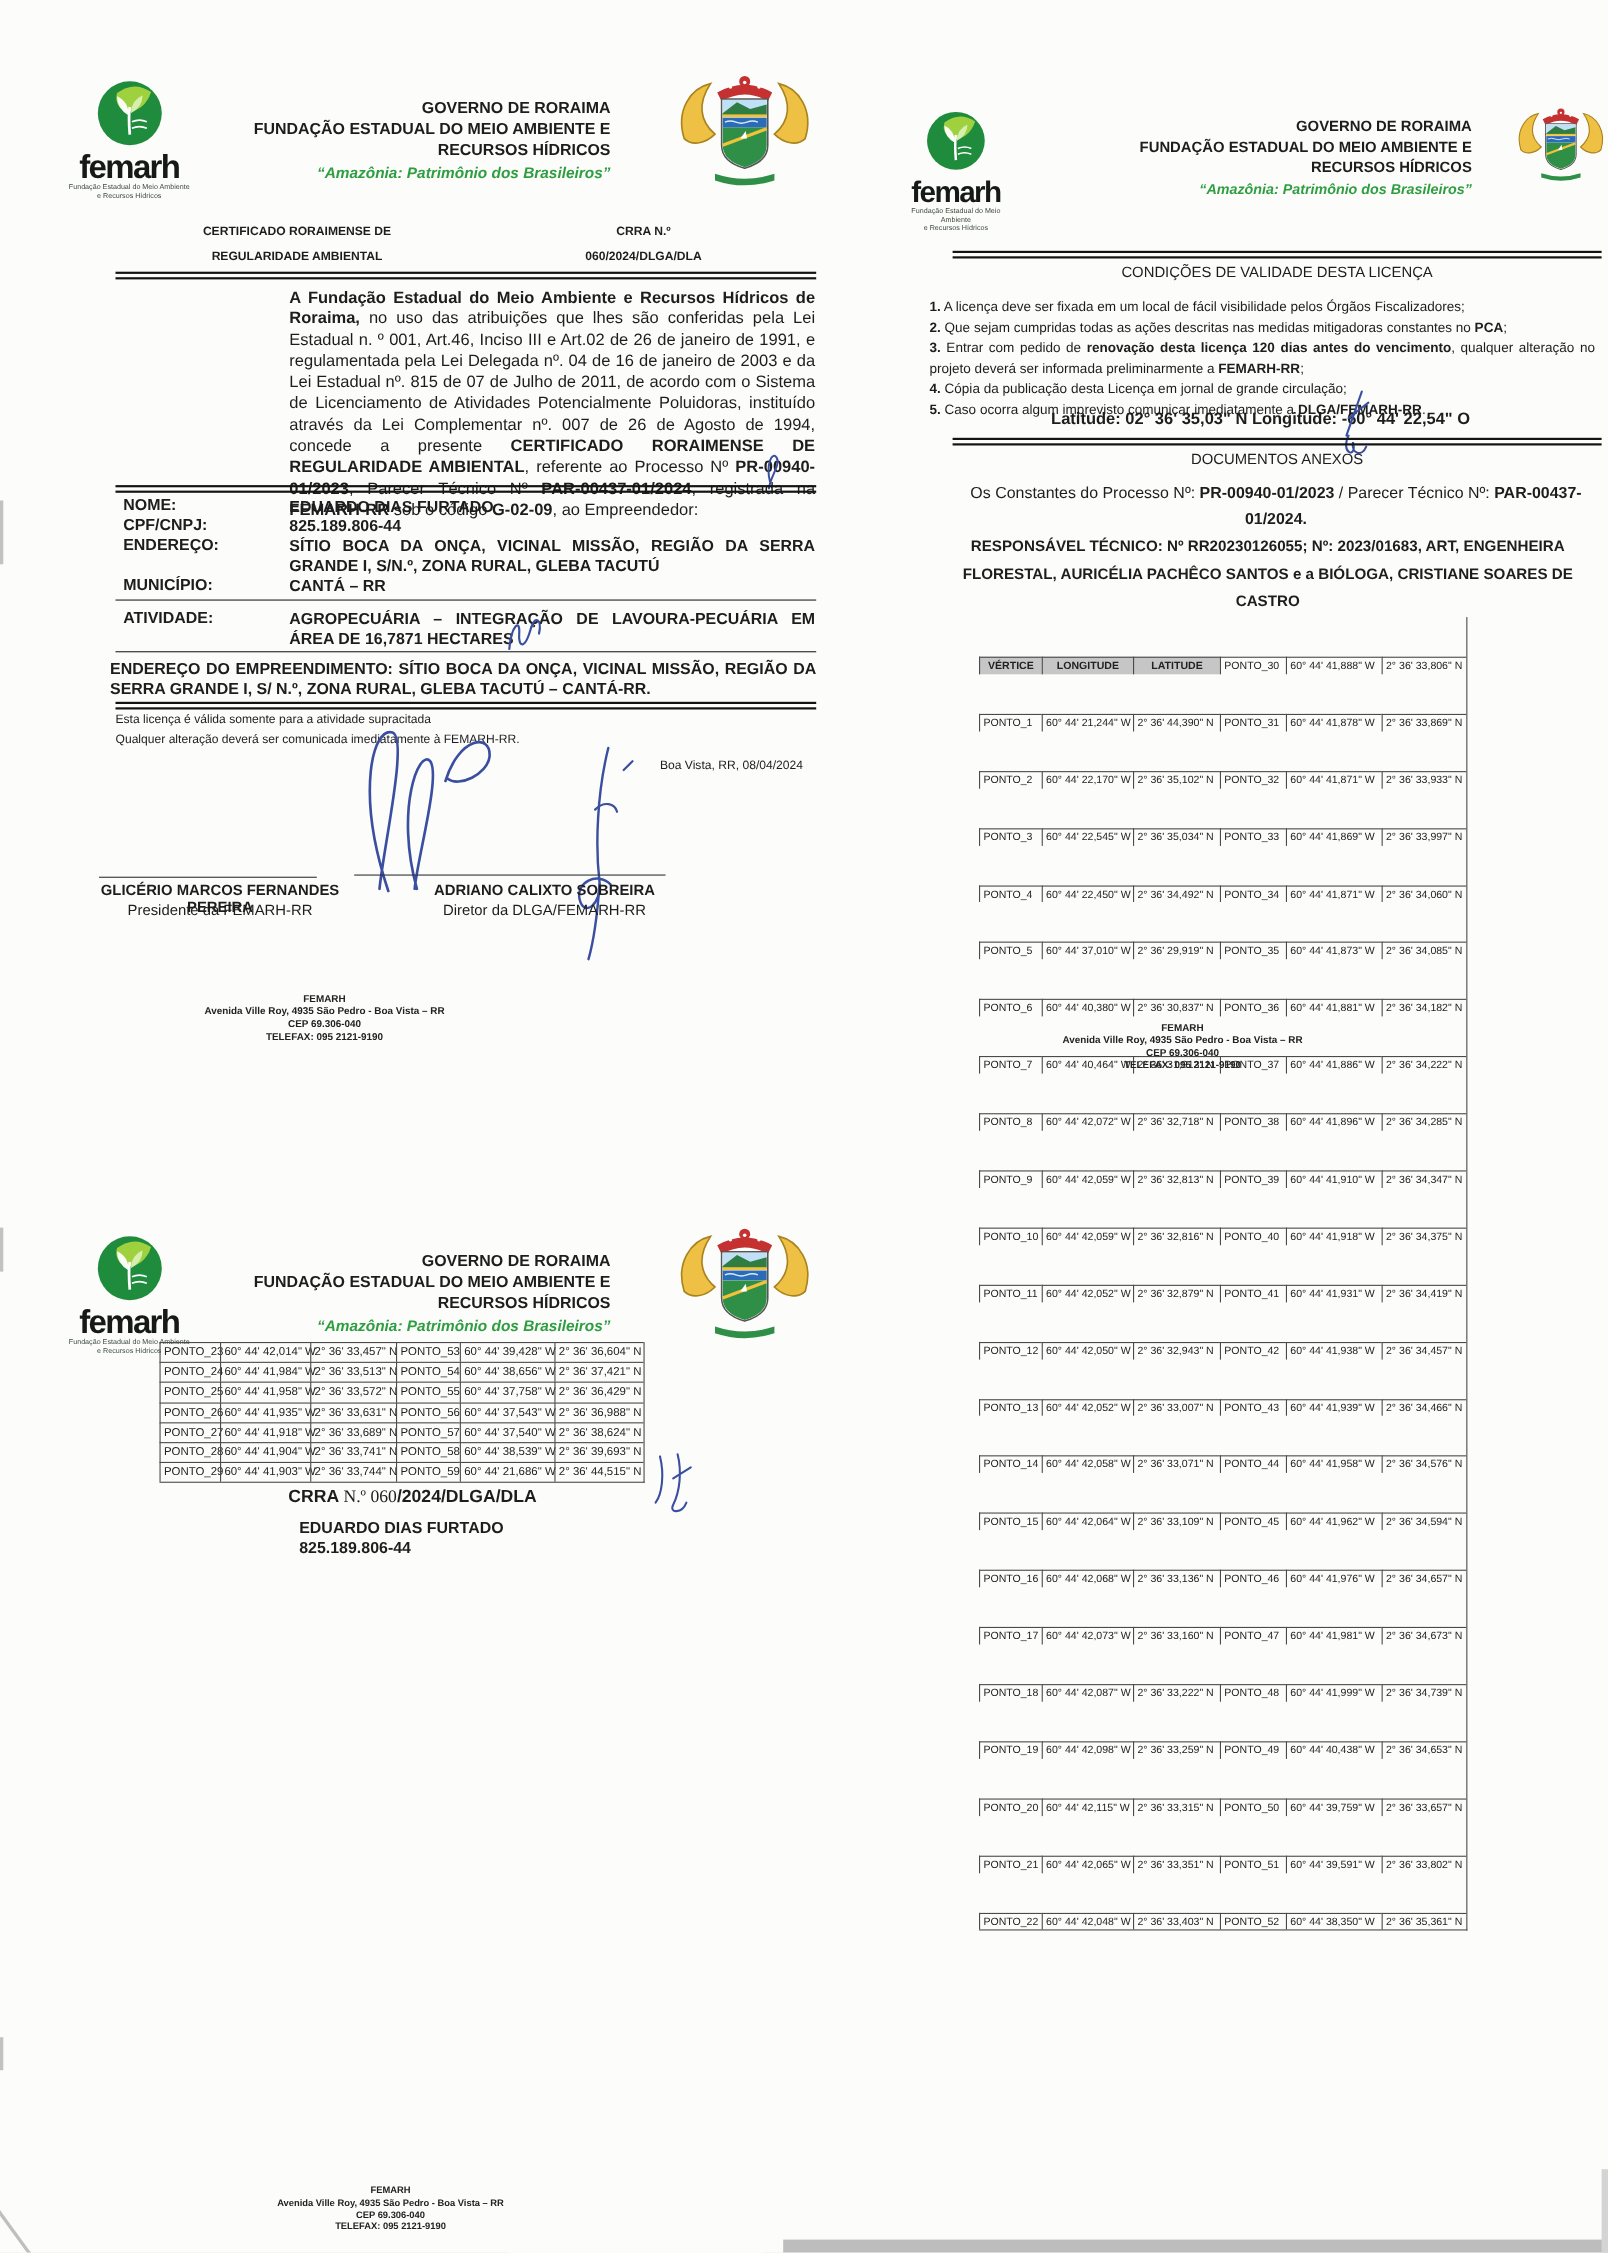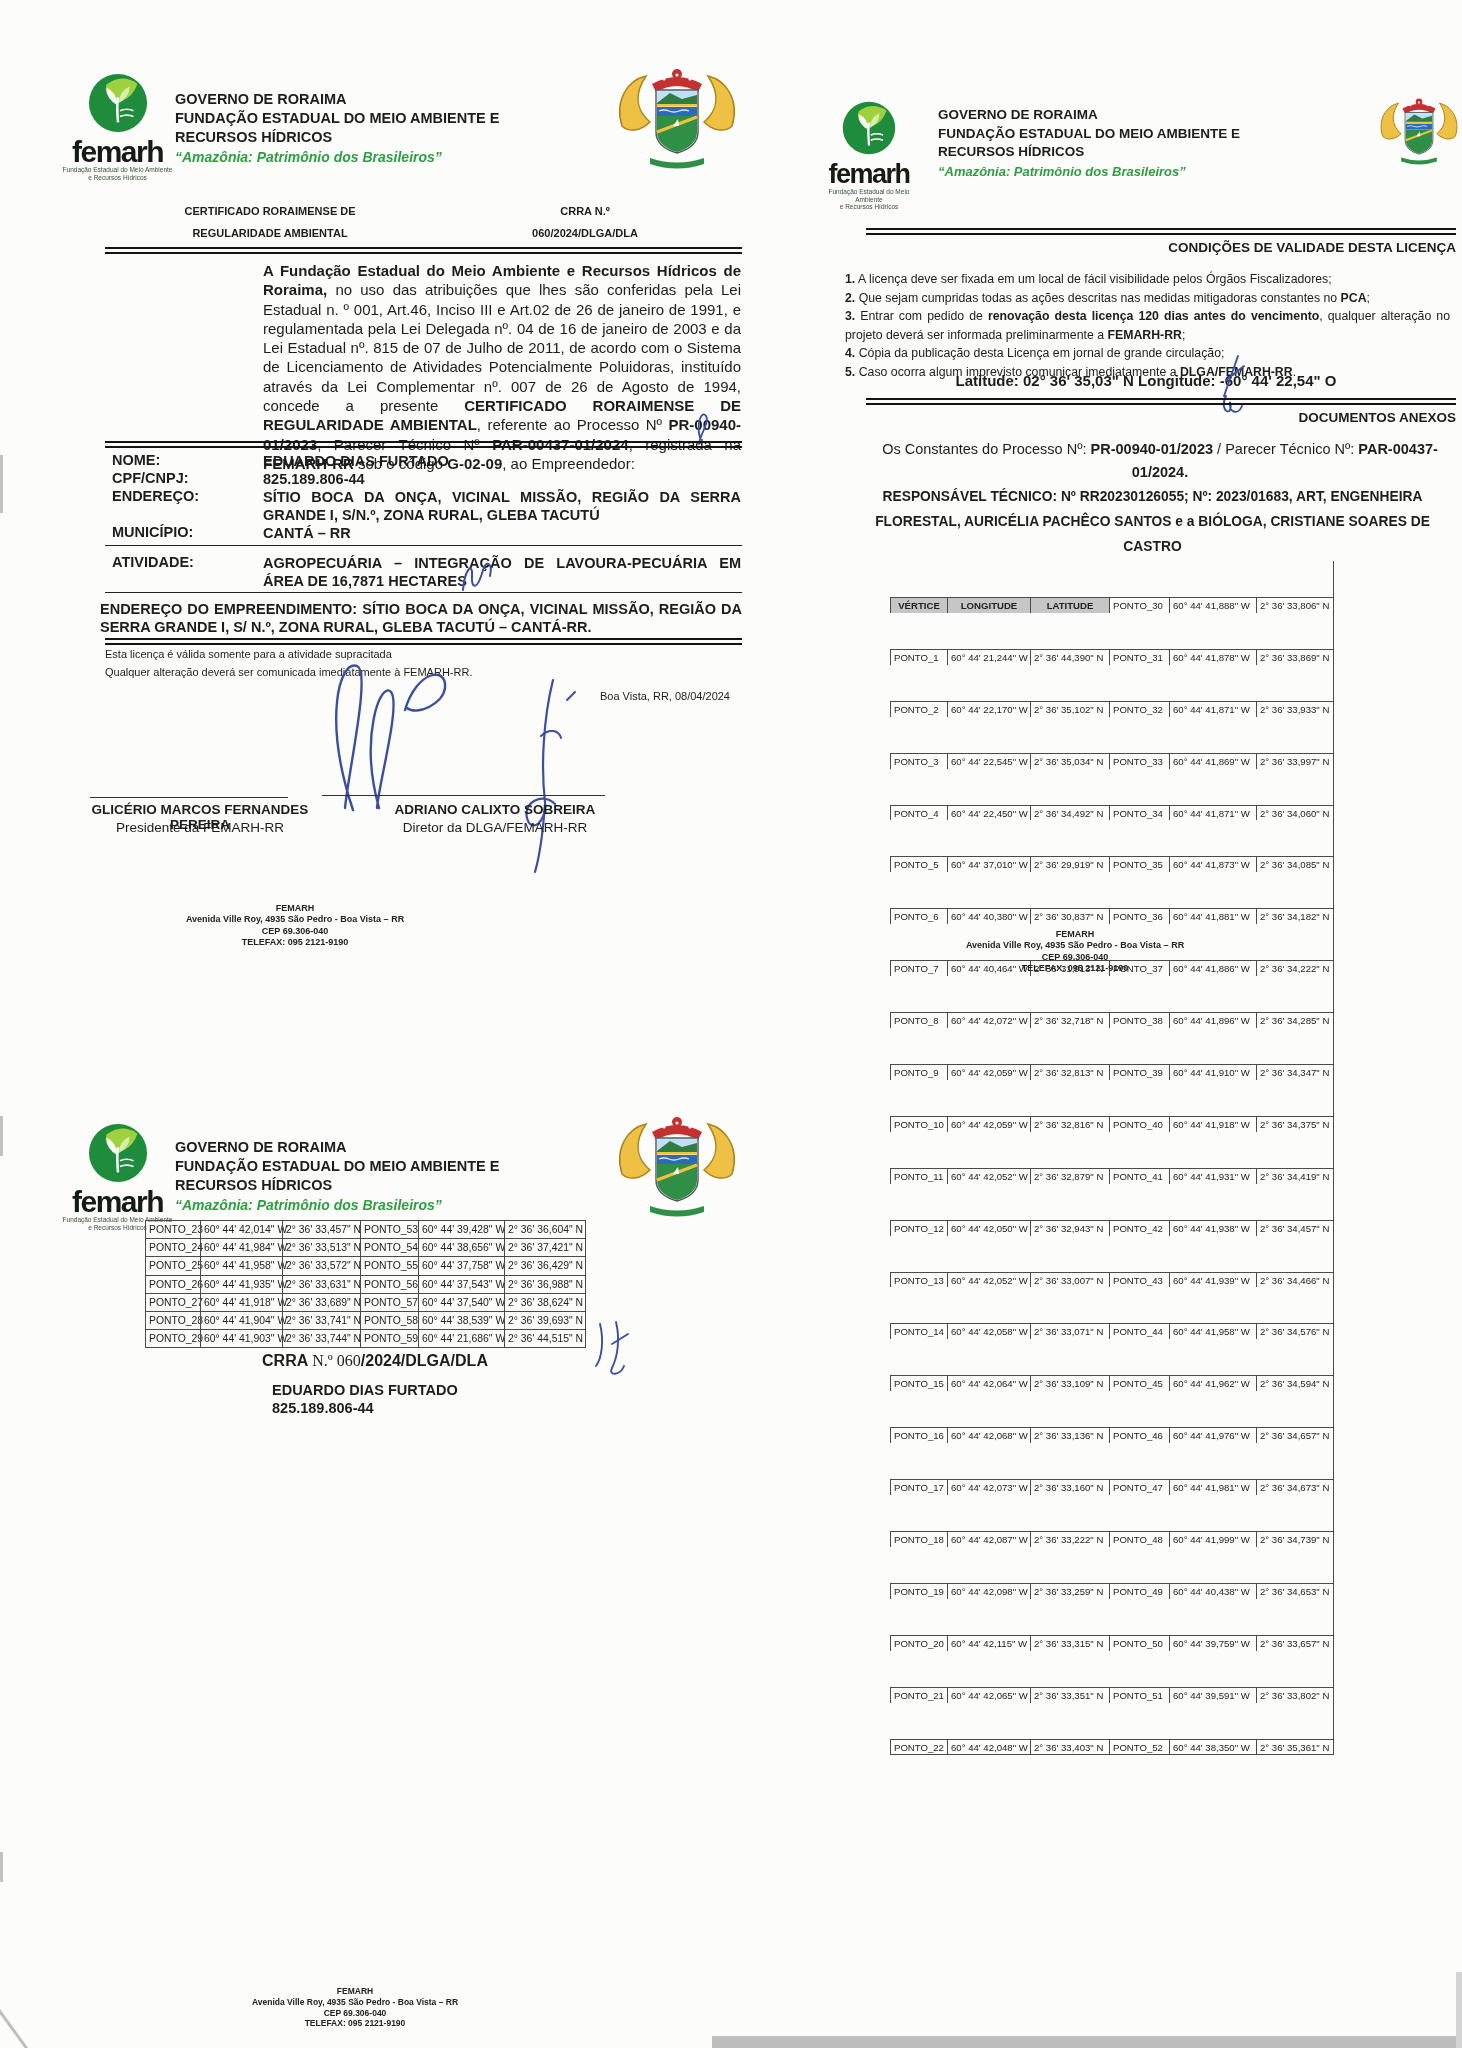--- a/index.html
+++ b/index.html
@@ -5,21 +5,21 @@
   html,body{margin:0;padding:0;background:#e9e9e7;}
   #canvas{position:relative;width:1462px;height:2048px;background:#fcfcfb;overflow:hidden;
           font-family:"Liberation Sans",sans-serif;color:#1d1d1d;}
   .abs{position:absolute;}
   .b{font-weight:700;}
   .center{text-align:center;}
   .right{text-align:right;}
   .just{text-align:justify;}
 
   
-  .lh-center{line-height:19px;font-size:14.5px;font-weight:700;text-align:left;}
+  .lh-center{line-height:19px;font-size:14.5px;font-weight:700;text-align:right;}
   .lh-center.small{font-size:13.5px;line-height:18.5px;}
   .lh-slogan{font-size:14px;font-weight:700;font-style:italic;color:#2f9e41;margin-top:1px;}
   .lh-word{font-weight:700;font-size:30px;letter-spacing:-1.5px;color:#151a15;line-height:28px;}
   .lh-word.small{font-size:27px;}
   .lh-sub{font-size:6.5px;color:#3c4a3c;line-height:7.5px;text-align:center;}
 
   
   .drule{border-top:2.5px solid #141414;border-bottom:2.5px solid #141414;height:3px;}
   .trule{border-top:1.6px solid #222;height:0;}
   .sigline{border-top:1.4px solid #333;height:0;}
@@ -28,21 +28,21 @@
   .title{font-size:11px;font-weight:700;line-height:22px;}
   .para{font-size:15px;line-height:19.3px;}
   .fieldlab{font-size:14.5px;font-weight:700;}
   .fieldval{font-size:14.5px;font-weight:700;line-height:18px;}
   .plain15{font-size:11px;}
   .signame{font-size:13.5px;font-weight:700;}
   .sigrole{font-size:13.5px;}
   .footer{font-size:9px;font-weight:700;line-height:11.3px;text-align:center;color:#222;}
 
   
-  .condtitle{font-size:13.5px;font-weight:700;text-align:right;}
+  .condtitle{font-size:13.5px;font-weight:400;}
   .cond{font-size:12.3px;line-height:18.6px;}
   .latlong{font-size:15px;font-weight:700;}
   .process{font-size:14.5px;line-height:23px;}
   .resp{font-size:13.8px;font-weight:700;line-height:25px;}
 
   
   .ctable{border-right:1px solid #4a4a4a;border-bottom:1px solid #4a4a4a;}
   .ctable .trow{display:flex;}
   .ctable .tcell{border-left:1px solid #4a4a4a;border-top:1px solid #4a4a4a;
     display:flex;align-items:center;padding:0 3px;white-space:nowrap;box-sizing:border-box;

